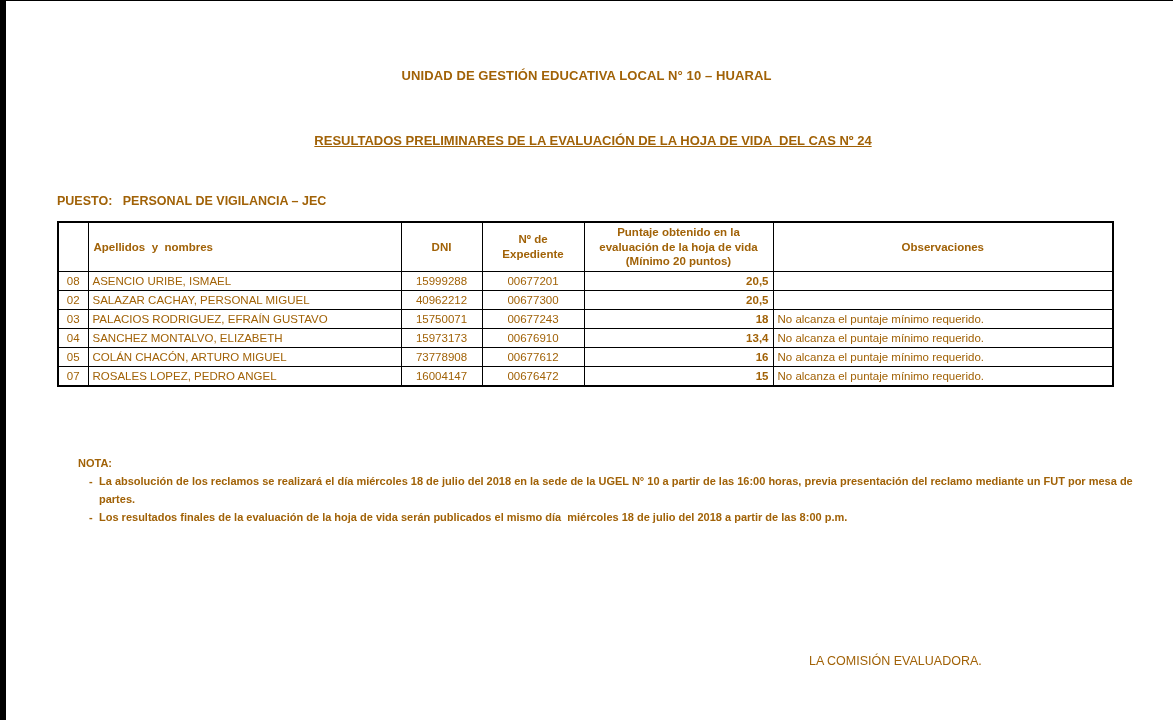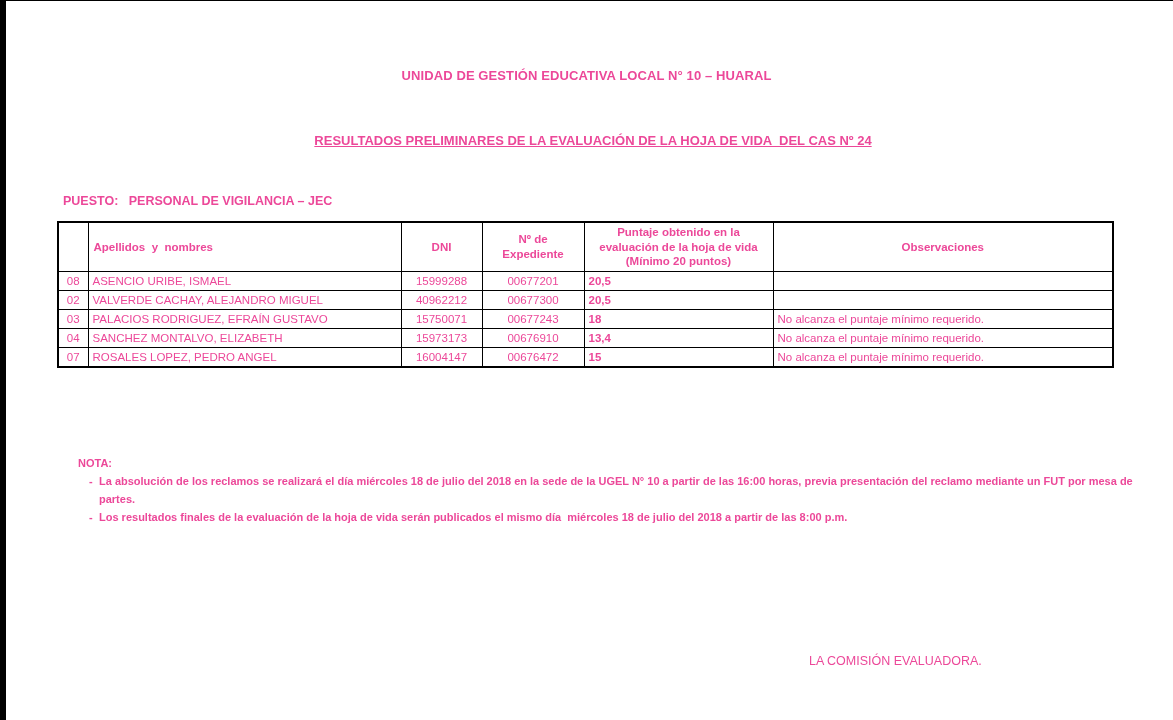--- a/index.html
+++ b/index.html
@@ -1,39 +1,39 @@
 <!DOCTYPE html>
 <html><head>
 <meta charset="utf-8">
 <style>
   html,body{margin:0;padding:0;background:#fff;}
   #page{
     position:relative;
     width:1173px;height:720px;
     background:#ffffff;
     font-family:"Liberation Sans", sans-serif;
-    color:#ec4899;
+    color:#a16207;
     overflow:hidden;
   }
   .edge-left{position:absolute;left:0;top:0;width:6px;height:720px;background:#000;}
   .edge-top{position:absolute;left:0;top:0;width:1173px;height:1px;background:#000;}
 
   .doc-title{
     position:absolute;top:68px;left:0;right:0;
     text-align:center;font-weight:bold;font-size:13px;
     letter-spacing:0.1px;white-space:pre;
   }
   .doc-subtitle{
     position:absolute;top:133px;left:0;right:0;
     text-align:center;font-weight:bold;font-size:13px;
     text-decoration:underline;white-space:pre;padding-left:13px;
   }
   .puesto{
     position:absolute;left:57px;top:194px;
-    font-weight:bold;font-size:12.5px;white-space:pre;margin-left:6px;
+    font-weight:bold;font-size:12.5px;white-space:pre;
   }
 
   table.results{
     position:absolute;left:57px;top:221px;
     border-collapse:collapse;table-layout:fixed;
     width:1055px;
     border:2px solid #000;
     font-size:11.5px;
   }
   table.results th, table.results td{
@@ -44,21 +44,21 @@
   table.results th{
     font-weight:bold;text-align:center;vertical-align:middle;
     height:48px;line-height:1.28;white-space:pre-wrap;
   }
   table.results th.h-name{text-align:left;padding-left:5px;}
   table.results td{height:18px;line-height:17px;white-space:nowrap;}
   td.num{text-align:center;}
   td.name{text-align:left;padding-left:13px;}
   td.dni{text-align:center;}
   td.exp{text-align:center;}
-  td.score{text-align:left;font-weight:bold;}
+  td.score{text-align:right;font-weight:bold;}
   td.obs{text-align:left;padding-left:6px;}
 
   .col-num{width:30px;}
   .col-name{width:313px;}
   .col-dni{width:81px;}
   .col-exp{width:102px;}
   .col-score{width:189px;}
   .col-obs{width:340px;}
 
   .nota{
@@ -112,40 +112,48 @@
         <tr>
           <td class="num">08</td>
           <td class="name">ASENCIO URIBE, ISMAEL</td>
           <td class="dni">15999288</td>
           <td class="exp">00677201</td>
           <td class="score">20,5</td>
           <td class="obs"></td>
         </tr>
         <tr>
           <td class="num">02</td>
-          <td class="name">VALVERDE CACHAY, ALEJANDRO MIGUEL</td>
+          <td class="name">SALAZAR CACHAY, PERSONAL MIGUEL</td>
           <td class="dni">40962212</td>
           <td class="exp">00677300</td>
           <td class="score">20,5</td>
           <td class="obs"></td>
         </tr>
         <tr>
           <td class="num">03</td>
           <td class="name">PALACIOS RODRIGUEZ, EFRAÍN GUSTAVO</td>
           <td class="dni">15750071</td>
           <td class="exp">00677243</td>
           <td class="score">18</td>
           <td class="obs">No alcanza el puntaje mínimo requerido.</td>
         </tr>
         <tr>
           <td class="num">04</td>
           <td class="name">SANCHEZ MONTALVO, ELIZABETH</td>
           <td class="dni">15973173</td>
           <td class="exp">00676910</td>
           <td class="score">13,4</td>
+          <td class="obs">No alcanza el puntaje mínimo requerido.</td>
+        </tr>
+        <tr>
+          <td class="num">05</td>
+          <td class="name">COLÁN CHACÓN, ARTURO MIGUEL</td>
+          <td class="dni">73778908</td>
+          <td class="exp">00677612</td>
+          <td class="score">16</td>
           <td class="obs">No alcanza el puntaje mínimo requerido.</td>
         </tr>
         <tr>
           <td class="num">07</td>
           <td class="name">ROSALES LOPEZ, PEDRO ANGEL</td>
           <td class="dni">16004147</td>
           <td class="exp">00676472</td>
           <td class="score">15</td>
           <td class="obs">No alcanza el puntaje mínimo requerido.</td>
         </tr>

